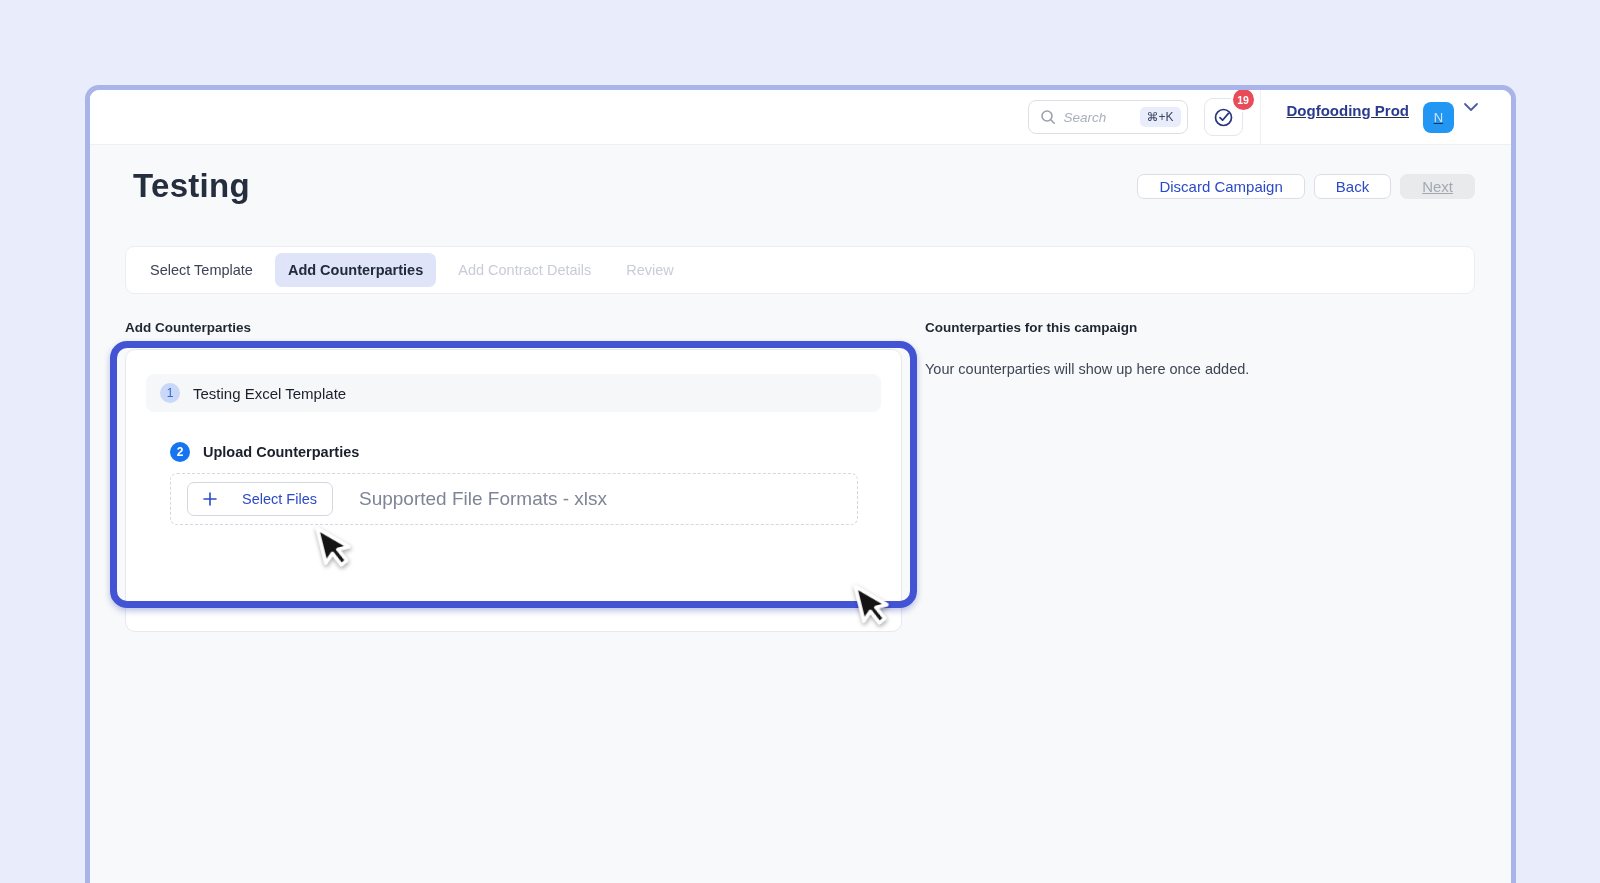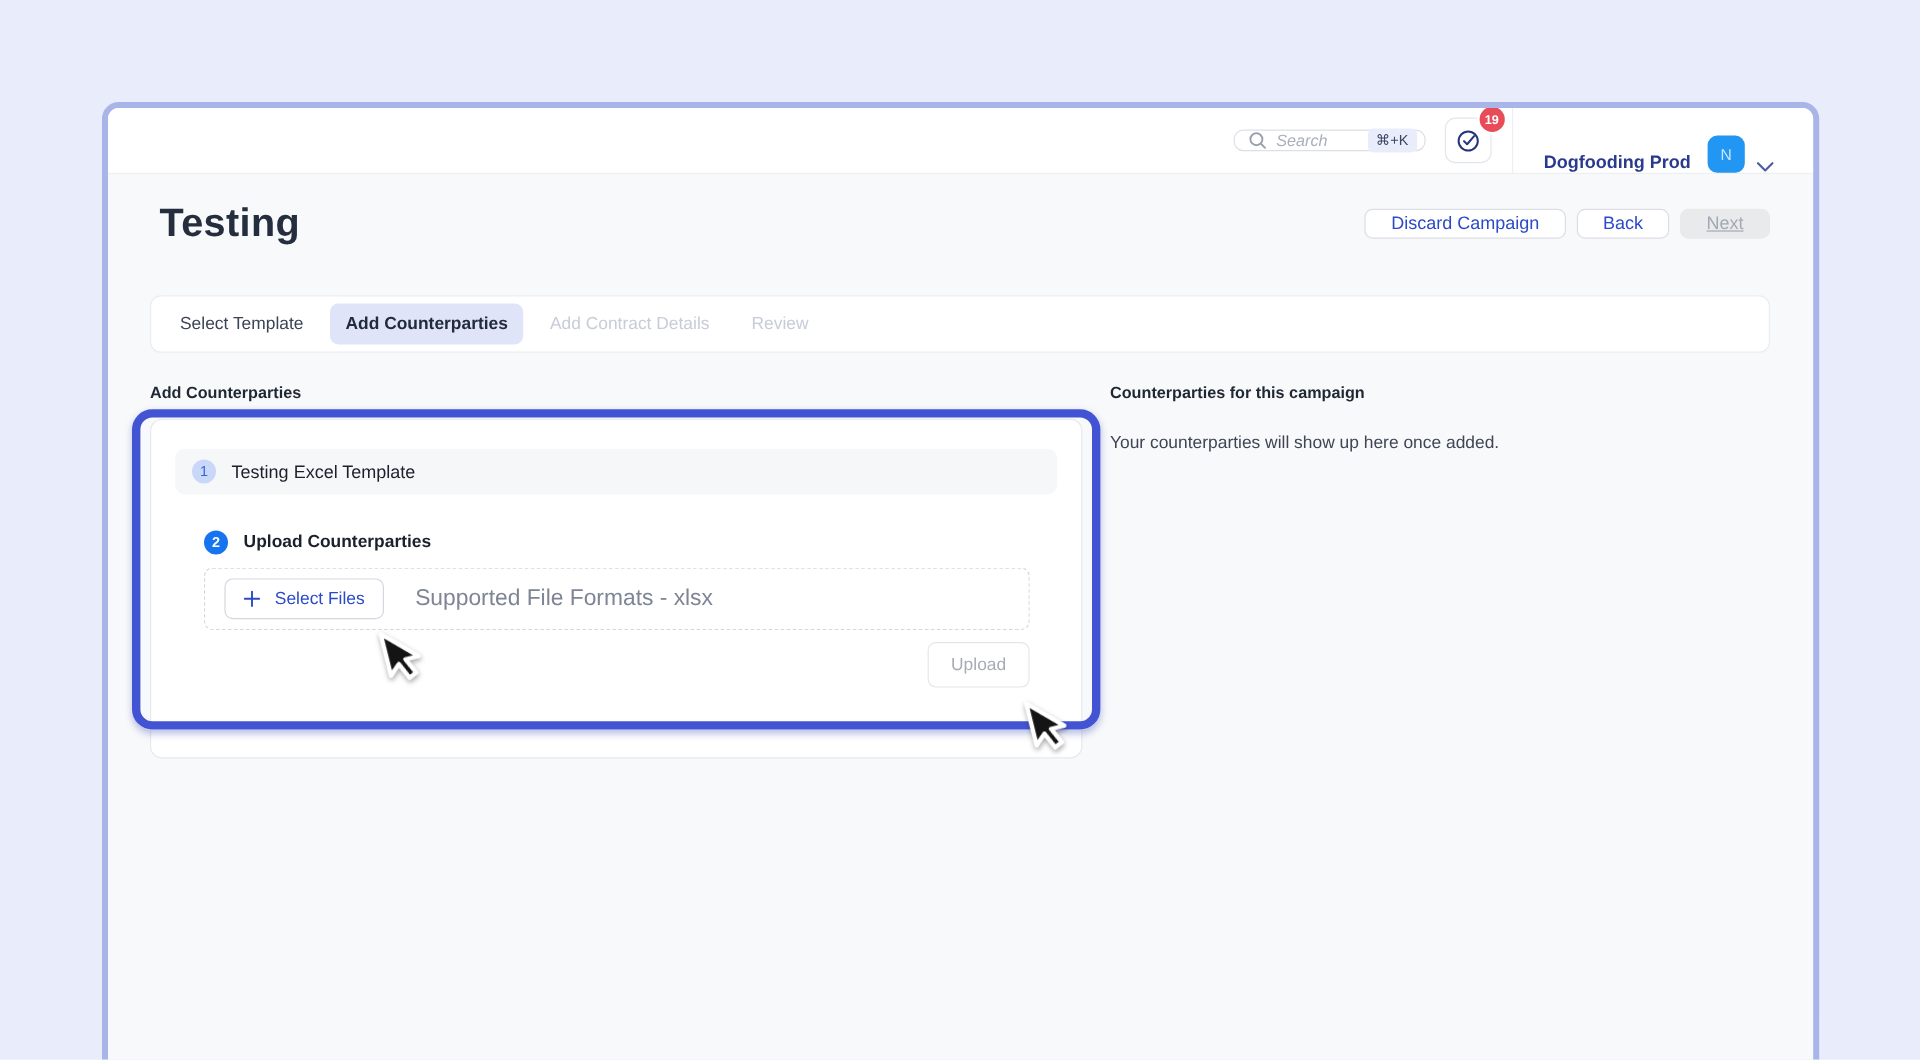--- a/index.html
+++ b/index.html
@@ -14,21 +14,21 @@
     position:absolute; left:85px; top:85px; width:1431px; height:830px;
     background:#F8F9FA; border:5px solid #A9B5E8; border-radius:14px;
     overflow:hidden;
   }
   
   .header {
     height:55px; background:#fff; border-bottom:1px solid #EDEFF2;
     display:flex; align-items:center; justify-content:flex-end;
   }
   .search-box {
-    width:160px; height:18px; border:1px solid #DCDFE6; border-radius:8px;
+    width:160px; height:34px; border:1px solid #DCDFE6; border-radius:8px;
     background:#fff; display:flex; align-items:center; gap:8px;
     padding:0 6px 0 11px; margin-right:16px; cursor:text;
   }
   .search-placeholder { font-style:italic; color:#A9AFBC; font-size:13.5px; flex:1; }
   .kbd {
     background:#E9EDFB; color:#3A4663; font-size:12px; padding:3px 7px;
     border-radius:5px; white-space:nowrap;
   }
   .icon-btn {
     width:39px; height:38px; border:1px solid #E3E6EB; border-radius:9px;
@@ -37,21 +37,21 @@
   }
   .badge {
     position:absolute; top:-12px; right:-14px; min-width:25px; height:25px;
     background:#E94C59; color:#fff; border-radius:50%;
     font-size:10.5px; font-weight:bold;
     display:flex; align-items:center; justify-content:center;
     border:2px solid #fff;
   }
   .user-section {
     border-left:1px solid #EDEFF2; align-self:stretch;
-    display:flex; align-items:flex-end; padding:0 32px 0 26px; gap:9px; cursor:pointer;
+    display:flex; align-items:flex-start; padding:12px 32px 0 26px; gap:9px; cursor:pointer;text-decoration:underline;
   }
   .workspace-name { color:#2A3B8F; font-weight:bold; font-size:15px; margin-right:5px; }
   .avatar {
     width:31px; height:31px; background:#2196F3; border-radius:8px;
     color:#CBE7FF; font-size:13px; display:flex; align-items:center; justify-content:center;
   }
   
   .page-body { padding:0 36px 0 35px; }
   .title-row { margin-top:22px; display:flex; justify-content:space-between; align-items:center; }
   .page-title {
@@ -104,21 +104,21 @@
   .step2-section { margin:30px 23px 0 24px; }
   .step2-header { display:flex; align-items:center; gap:13px; }
   .step2-label { font-size:14.5px; font-weight:bold; color:#1A202C; }
   .upload-desc { margin-top:17px; font-size:14.5px; color:#333B49; }
   .dropzone {
     margin-top:11px; border:1px dashed #D4D7DD; border-radius:7px; height:52px;
     display:flex; align-items:center; padding:0 16px; gap:26px; background:#fff;
   }
   .select-files-btn {
     height:34px; background:#fff; border:1px solid #D4D7DD; border-radius:7px;
-    color:#2B4AC7; font-size:14.5px; display:flex; align-items:center; gap:12px;
+    color:#2B4AC7; font-size:14.5px; display:flex; align-items:center; gap:25px;
     padding:0 15px; cursor:pointer; white-space:nowrap;
   }
   .formats { color:#7E8595; font-size:19px; }
   .upload-row { display:flex; justify-content:flex-end; margin-top:10px; }
   .upload-btn {
     height:38px; width:85px; background:#fff; border:1px solid #E4E6EA; border-radius:7px;
     color:#A6ABB5; font-size:14.5px; display:flex; align-items:center; justify-content:center;
   }
   
   .cursor { position:absolute; z-index:60; pointer-events:none; }
@@ -207,23 +207,20 @@
                   <span style="display:flex;">
                     <svg width="14" height="14" viewBox="0 0 14 14" fill="none">
                       <path d="M7 1 V13 M1 7 H13" stroke="#2B4AC7" stroke-width="1.6" stroke-linecap="round"></path>
                     </svg>
                   </span>
                   <span>Select Files</span>
                 </button>
                 <span class="formats">Supported File Formats - xlsx</span>
               </div>
 
-              <div class="upload-row">
-                <button class="upload-btn">Upload</button>
-              </div>
             </div>
 
           </div>
           <div class="blue-ring"></div>
         </div>
       </div>
 
       <div class="right-col">
         <div class="col-heading">Counterparties for this campaign</div>
         <div class="empty-text">Your counterparties will show up here once added.</div>

